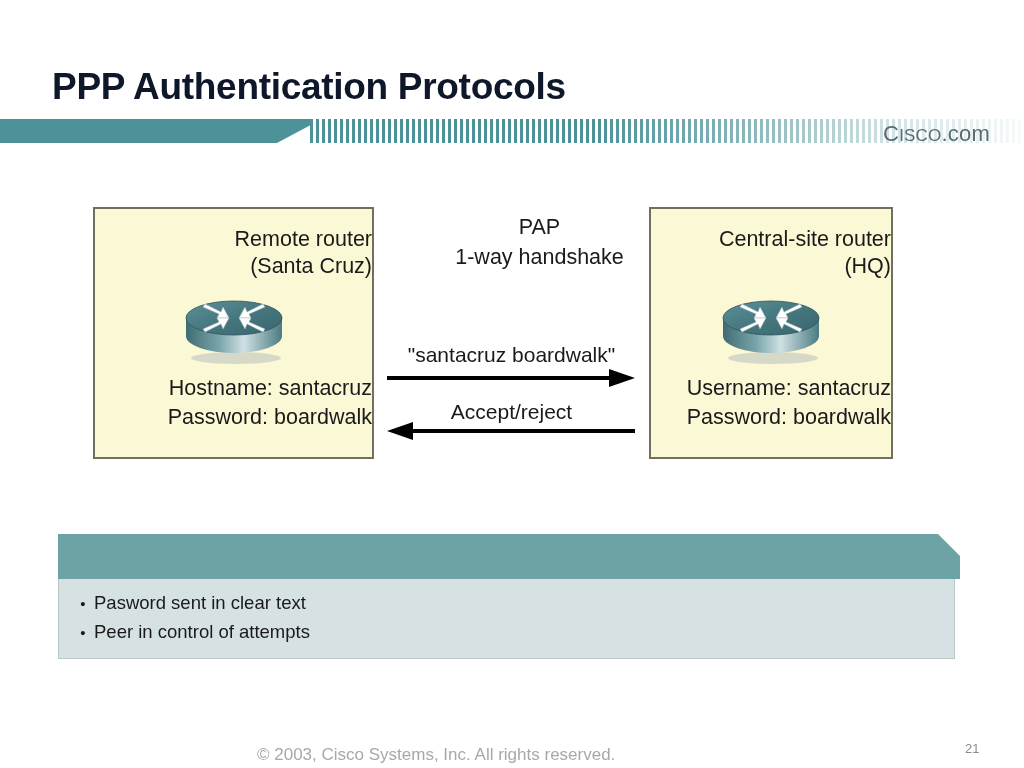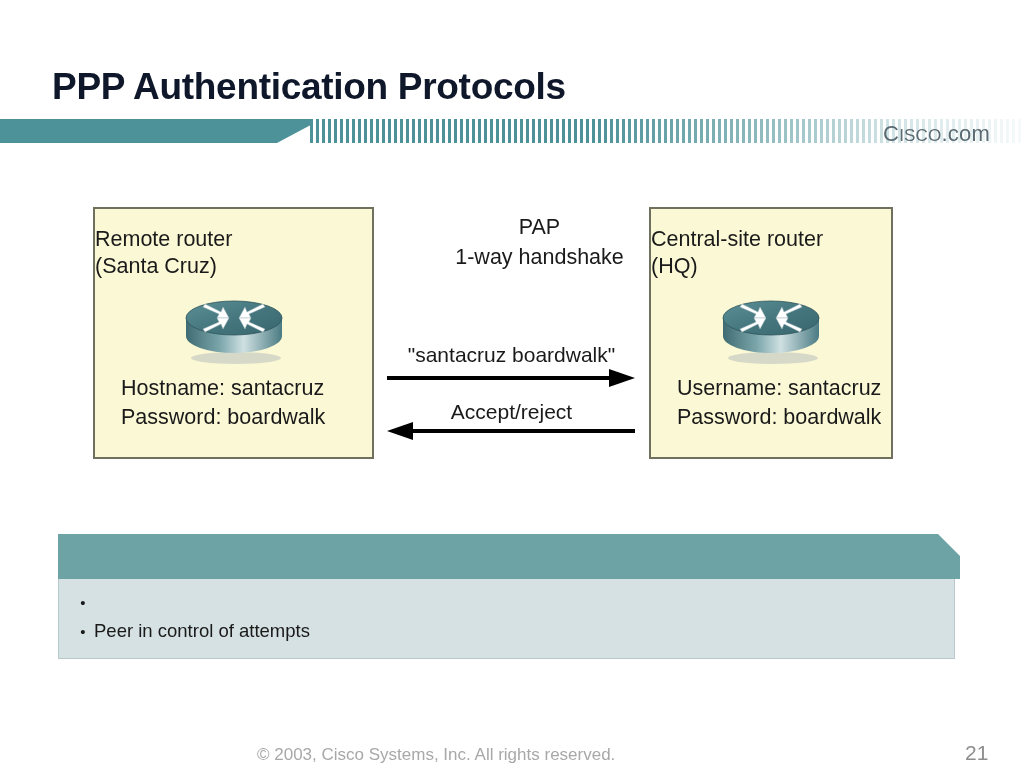--- a/index.html
+++ b/index.html
@@ -83,21 +83,21 @@
     white-space: nowrap;
   }
   .cisco-logo .sc { font-size: 17px; }
 
   
   .router-box {
     position: absolute;
     background: #fbf8d5;
     border: 2px solid #70705e;
     box-sizing: border-box;
-    text-align: left;
+    text-align: right;
   }
   #box-left  { left: 93px;  top: 207px; width: 281px; height: 252px; }
   #box-right { left: 649px; top: 207px; width: 244px; height: 252px; }
 
   .box-title {
     margin-top: 17px;
     font-size: 21.5px;
     line-height: 27px;
     color: #1a1a1a;
   }
@@ -215,21 +215,21 @@
     top: 745px;
     font-size: 17px;
     color: #a8a8a8;
     white-space: nowrap;
     margin-left: 44px;
   }
   .page-number {
     position: absolute;
     left: 965px;
     top: 741px;
-    font-size: 21px;
+    font-size: 13px;
     color: #8d8d8d;
   }
 </style>
 </head>
 <body>
 
 <div class="slide-title">PPP Authentication Protocols</div>
 
 <div class="header-bar">
   <div class="header-bar-solid"></div>
@@ -330,20 +330,21 @@
   <polygon points="28,1 2,10 28,19" fill="#000000"></polygon>
 </svg>
 
 <div class="callout">
   <div class="callout-shadow"></div>
   <div class="callout-head"></div>
   <div class="callout-body"></div>
   <ul class="bullet-list">
     <li>
       <span class="bullet-dot">•</span>
+      <span>Pasword sent in clear text</span>
     </li>
     <li>
       <span class="bullet-dot">•</span>
       <span>Peer in control of attempts</span>
     </li>
   </ul>
 </div>
 
 <div class="footer-copy">© 2003, Cisco Systems, Inc. All rights reserved.</div>
 <div class="page-number">21</div>

